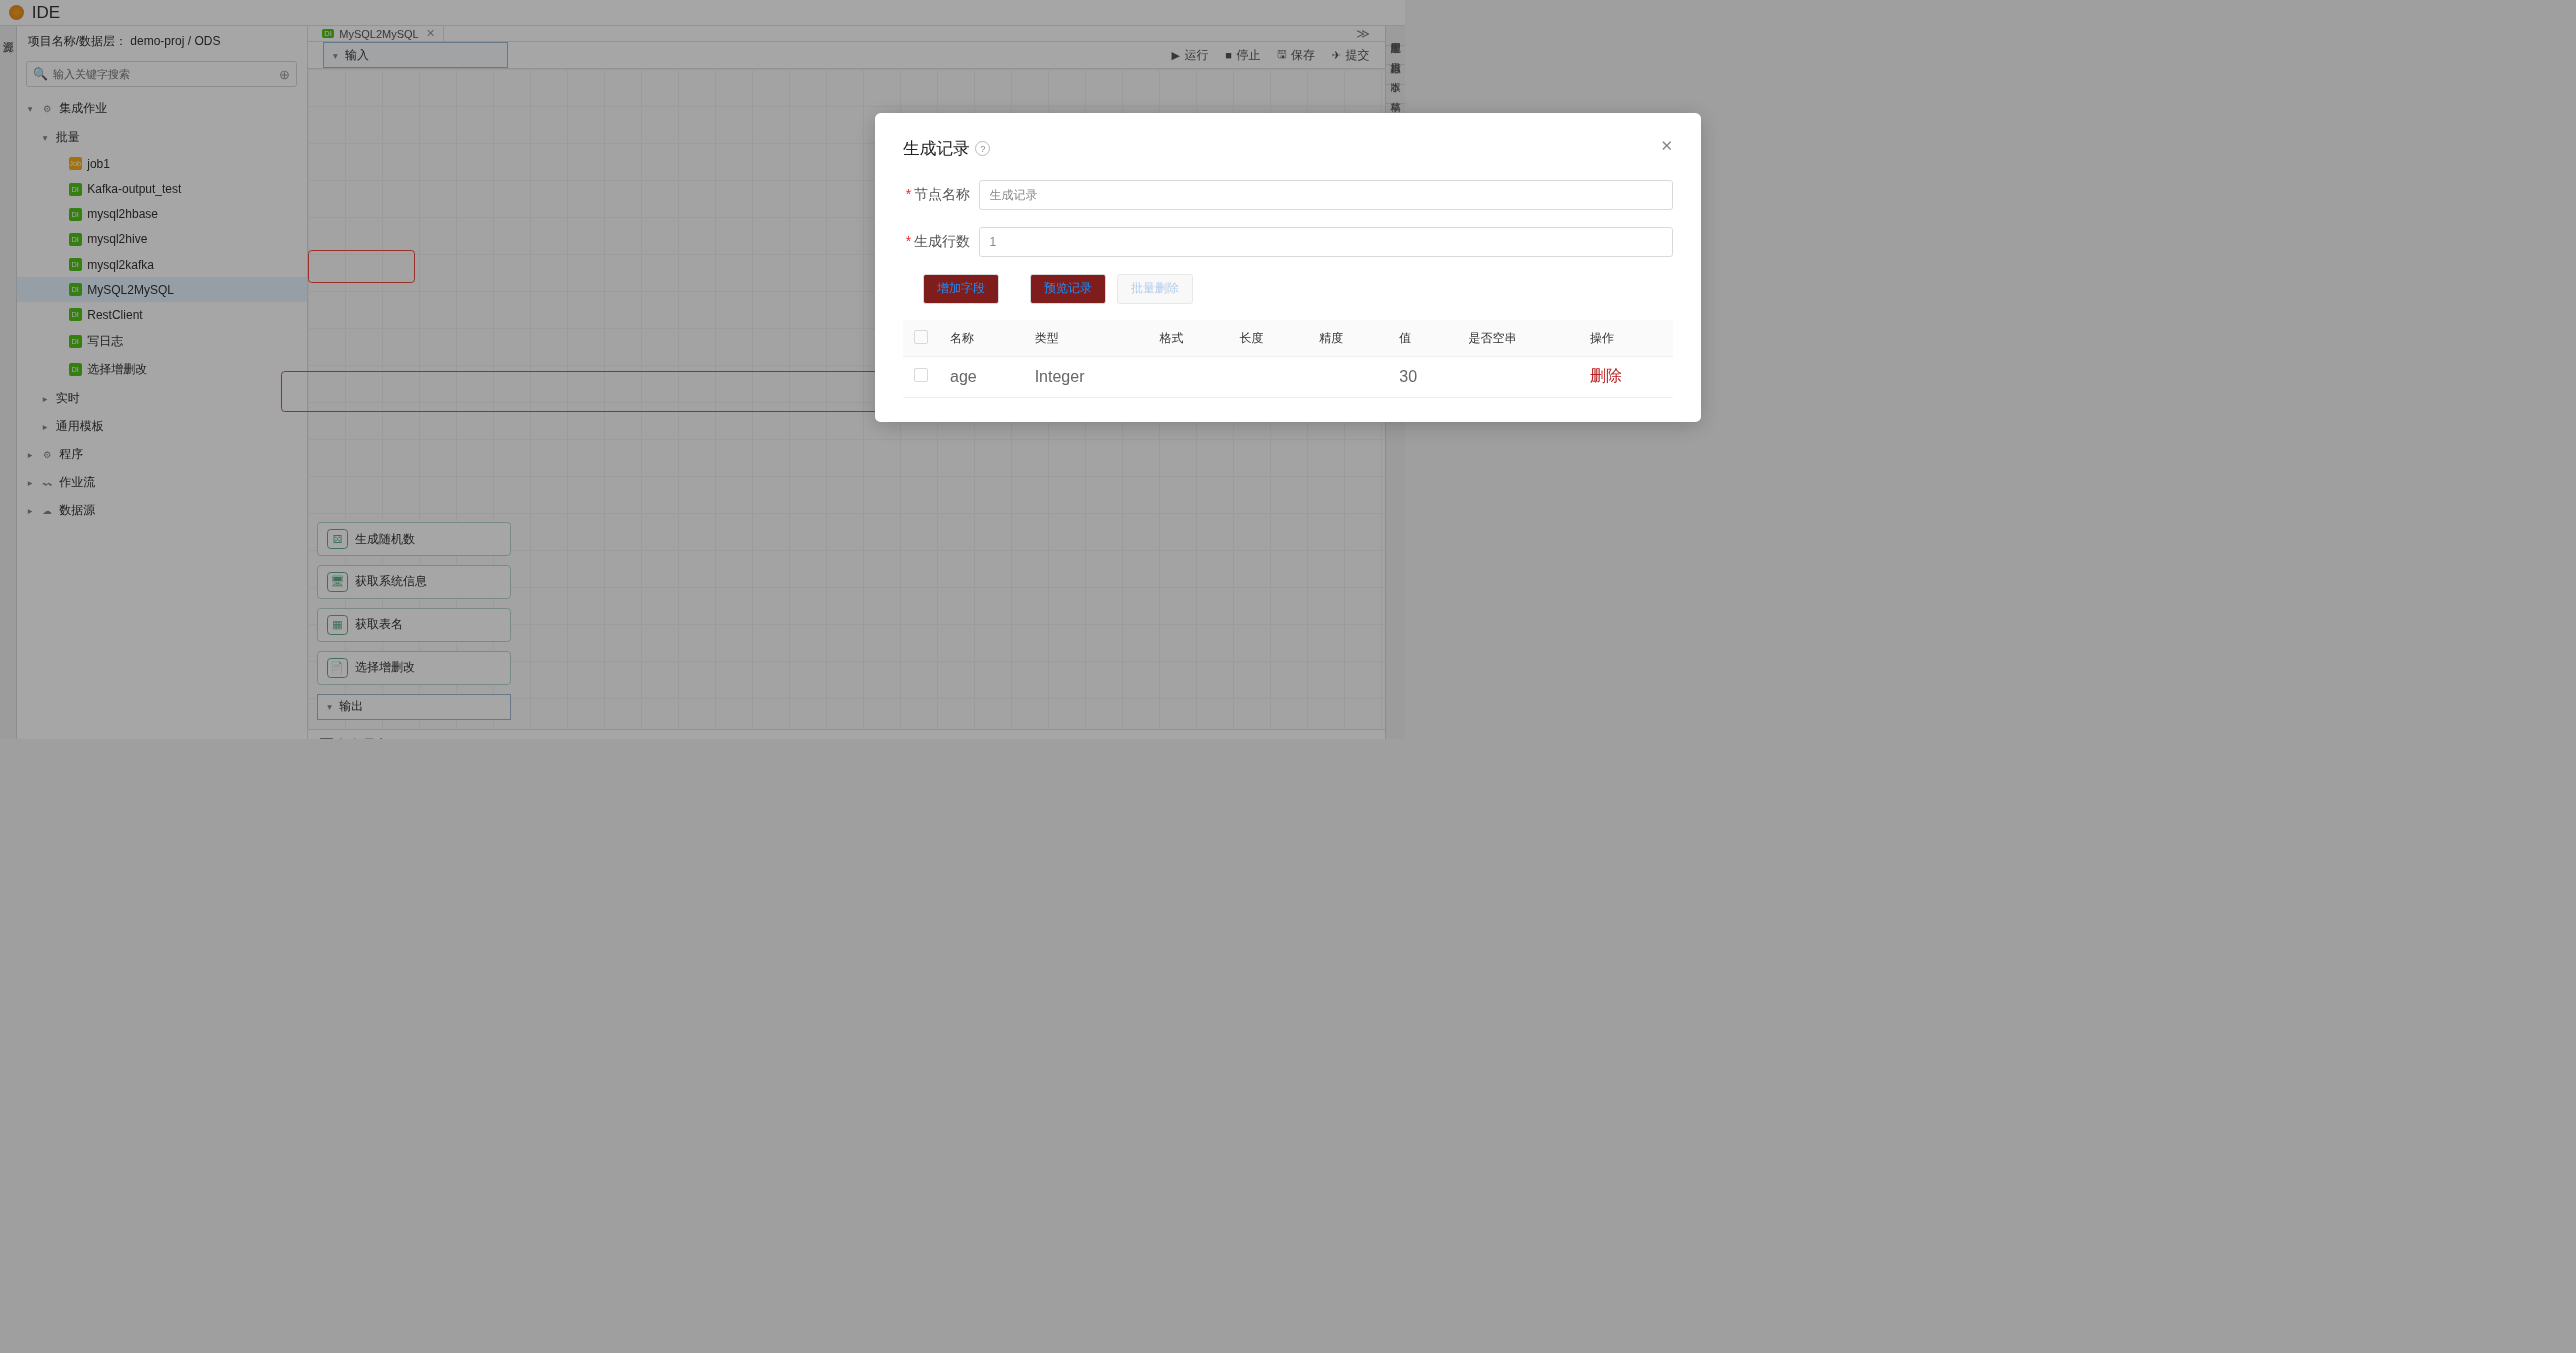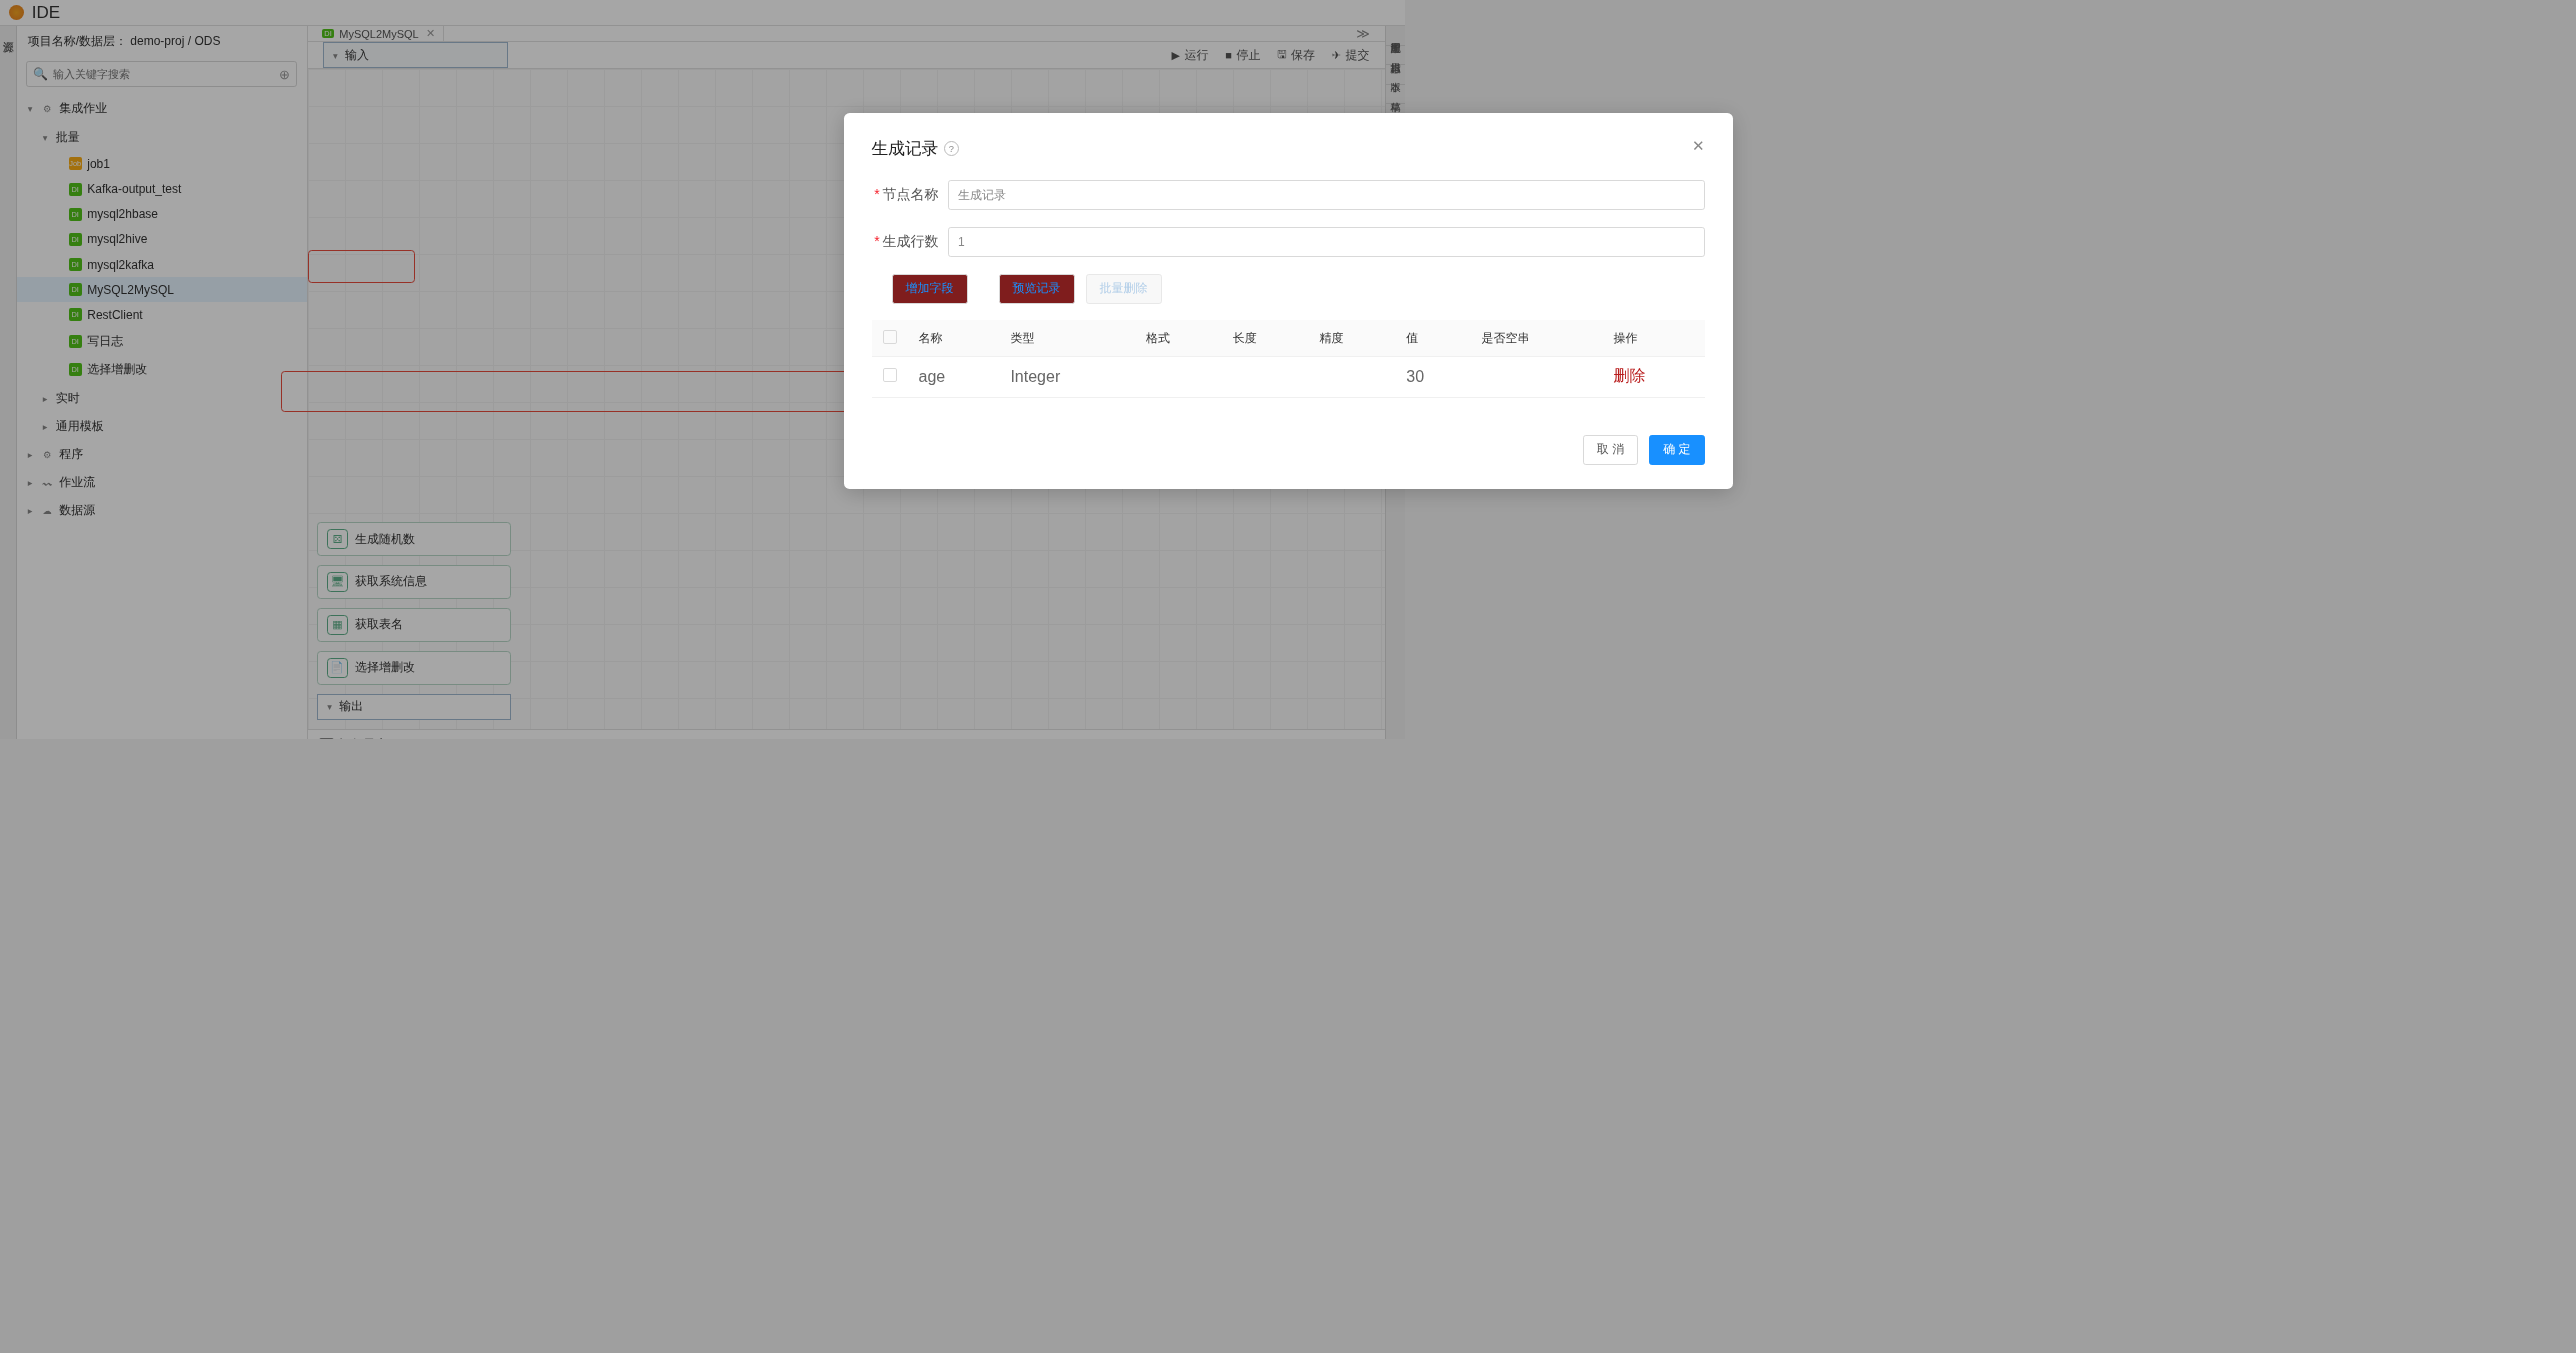--- a/index.html
+++ b/index.html
@@ -54,21 +54,21 @@
     .output-dropdown { border: 0.9px solid #a0b8d0; height: 26px; display: flex; align-items: center; padding: 0 9.3px; font-size: 12px; color: #333; width: 194px; margin-top: 3.7px; background: #fff; }
     .output-dropdown .arrow { margin-right: 7.4px; font-size: 9.3px; color: #888; }
     .log-bar { border-top: 0.9px solid #e0e0e0; padding: 5.6px 11px; background: #fff; display: flex; align-items: center; font-size: 12px; }
     .log-bar .log-icon { width: 15px; height: 13px; border: 0.9px solid #888; border-radius: 1.9px; margin-right: 5.6px; }
     
     .right-panel { width: 20.4px; background: #f0f0f0; border-left: 0.9px solid #d9d9d9; display: flex; flex-direction: column; }
     .right-panel-item { writing-mode: vertical-rl; font-size: 10.2px; color: #555; padding: 9.3px 2.8px; border-bottom: 0.9px solid #d9d9d9; text-align: center; cursor: pointer; }
     
     
     .modal-overlay { position: fixed; inset: 0; background: rgba(0,0,0,0.35); display: flex; align-items: flex-start; justify-content: center; z-index: 100; }
-    .modal { margin-top: 113px; width: 889px; background: #fff; border-radius: 5.6px; box-shadow: 0 3.7px 22px rgba(0,0,0,0.2); padding: 24px 28px; position: relative; }
+    .modal { margin-top: 113px; width: 826px; background: #fff; border-radius: 5.6px; box-shadow: 0 3.7px 22px rgba(0,0,0,0.2); padding: 24px 28px; position: relative; }
     .modal-title { font-size: 16.7px; color: #222; font-weight: 500; display: flex; align-items: center; gap: 5.6px; margin-bottom: 20.4px; }
     .modal-title .help { width: 15px; height: 15px; border: 0.9px solid #bbb; border-radius: 50%; display: inline-flex; align-items: center; justify-content: center; font-size: 9.3px; color: #888; }
     .modal-close { position: absolute; top: 24px; right: 28px; font-size: 15px; color: #888; cursor: pointer; }
     
     .form-row { display: flex; align-items: center; margin-bottom: 16.7px; }
     .form-label { width: 67px; text-align: right; font-size: 14px; color: #555; margin-right: 9.3px; }
     .required-star { color: #f5222d; margin-right: 2.8px; }
     .form-input { flex: 1; height: 30px; border: 0.9px solid #d9d9d9; border-radius: 2.8px; padding: 0 9.3px; font-size: 12px; color: #888; }
     .highlight-box { position: absolute; border: 1.9px solid #e84c3d; border-radius: 3.7px; pointer-events: none; }
     .highlight-1 { left: 308px; top: 250px; width: 107px; height: 33px; }
@@ -298,22 +298,18 @@
           <td></td>
           <td></td>
           <td></td>
           <td>30</td>
           <td></td>
           <td><a>删除</a></td>
         </tr>
       </tbody>
     </table>
 
-    <div class="modal-footer">
-      <button class="btn btn-default">取 消</button>
-      <button class="btn btn-primary">确 定</button>
-    </div>
   </div>
 </div>
 
 <div class="highlight-box highlight-1"></div>
 <div class="highlight-box highlight-2"></div>
 
 
 </body></html>

